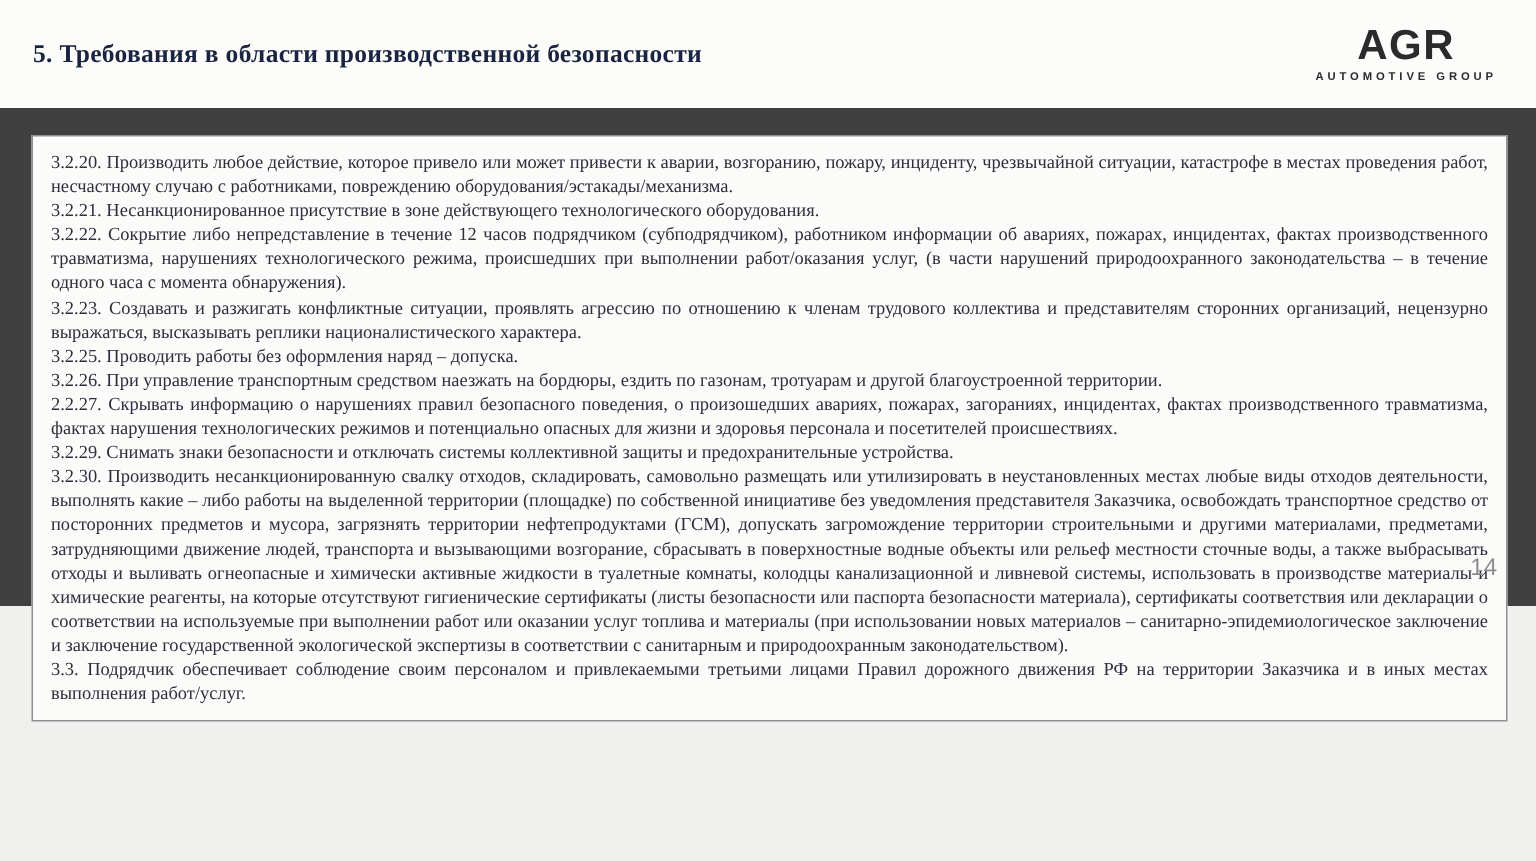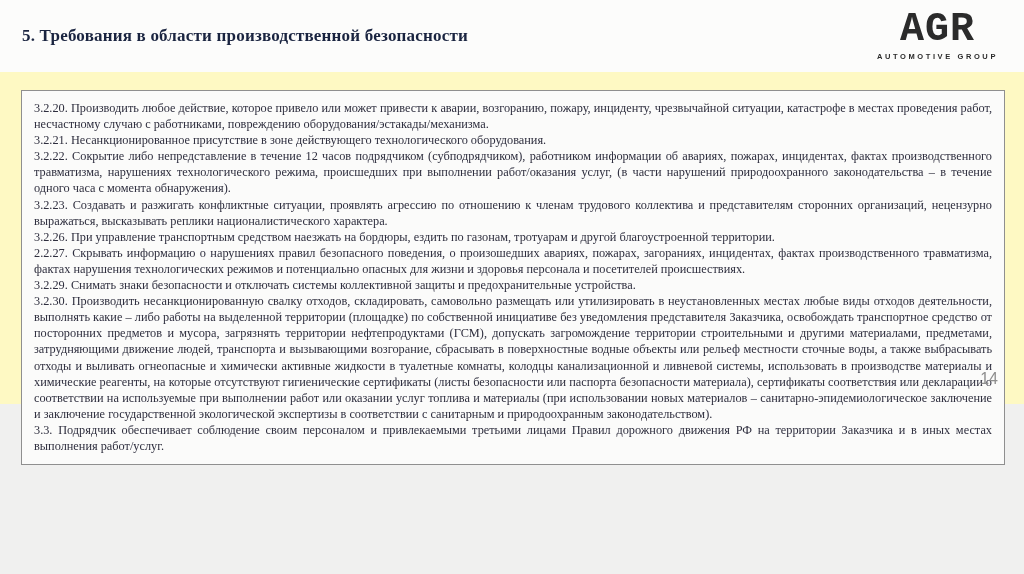--- a/index.html
+++ b/index.html
@@ -8,21 +8,21 @@
     width: 1024px;
     height: 574px;
     background: #f0f0ef;
     font-family: "Liberation Serif", serif;
     overflow: hidden;
   }
   .slide {
     position: relative;
     width: 1024px;
     height: 404px;
-    background: #fef9c3;
+    background: #404040;
   }
   .slide-header {
     position: absolute;
     top: 0; left: 0; right: 0;
     height: 72px;
     background: #fcfcfb;
     display: flex;
     align-items: center;
     justify-content: space-between;
     padding: 0 26px 0 22px;
@@ -36,23 +36,23 @@
     letter-spacing: 0.2px;
   }
   .logo {
     display: flex;
     flex-direction: column;
     align-items: center;
     line-height: 1;
     margin-top: -2px;
   }
   .logo-text {
-    font-family: Liberation Mono, monospace;
+    font-family: Liberation Sans, sans-serif;
     font-weight: bold;
-    font-size: 40px;
+    font-size: 28px;
     letter-spacing: 1px;
     color: #2b2b2b;
   }
   .logo-sub {
     font-family: "Liberation Sans", sans-serif;
     font-size: 7.5px;
     font-weight: bold;
     letter-spacing: 2.6px;
     color: #2b2b2b;
     margin-top: 3px;
@@ -96,20 +96,21 @@
       <div class="logo-sub">AUTOMOTIVE GROUP</div>
     </div>
   </header>
 
   <main class="content-box">
     <div class="requirements-list" id="requirements-list">
         <p>3.2.20. Производить любое действие, которое привело или может привести к аварии, возгоранию, пожару, инциденту, чрезвычайной ситуации, катастрофе в местах проведения работ, несчастному случаю с работниками, повреждению оборудования/эстакады/механизма.</p>
         <p>3.2.21. Несанкционированное присутствие в зоне действующего технологического оборудования.</p>
         <p>3.2.22. Сокрытие либо непредставление в течение 12 часов подрядчиком (субподрядчиком), работником информации об авариях, пожарах, инцидентах, фактах производственного травматизма, нарушениях технологического режима, происшедших при выполнении работ/оказания услуг, (в части нарушений природоохранного законодательства – в течение одного часа с момента обнаружения).</p>
         <p>3.2.23. Создавать и разжигать конфликтные ситуации, проявлять агрессию по отношению к членам трудового коллектива и представителям сторонних организаций, нецензурно выражаться, высказывать реплики националистического характера.</p>
+        <p>3.2.25. Проводить работы без оформления наряд – допуска.</p>
         <p>3.2.26. При управление транспортным средством наезжать на бордюры, ездить по газонам, тротуарам и другой благоустроенной территории.</p>
         <p>2.2.27. Скрывать информацию о нарушениях правил безопасного поведения, о произошедших авариях, пожарах, загораниях, инцидентах, фактах производственного травматизма, фактах нарушения технологических режимов и потенциально опасных для жизни и здоровья персонала и посетителей происшествиях.</p>
         <p>3.2.29. Снимать знаки безопасности и отключать системы коллективной защиты и предохранительные устройства.</p>
         <p>3.2.30. Производить несанкционированную свалку отходов, складировать, самовольно размещать или утилизировать в неустановленных местах любые виды отходов деятельности, выполнять какие – либо работы на выделенной территории (площадке) по собственной инициативе без уведомления представителя Заказчика, освобождать транспортное средство от посторонних предметов и мусора, загрязнять территории нефтепродуктами (ГСМ), допускать загромождение территории строительными и другими материалами, предметами, затрудняющими движение людей, транспорта и вызывающими возгорание, сбрасывать в поверхностные водные объекты или рельеф местности сточные воды, а также выбрасывать отходы и выливать огнеопасные и химически активные жидкости в туалетные комнаты, колодцы канализационной и ливневой системы, использовать в производстве материалы и химические реагенты, на которые отсутствуют гигиенические сертификаты (листы безопасности или паспорта безопасности материала), сертификаты соответствия или декларации о соответствии на используемые при выполнении работ или оказании услуг топлива и материалы (при использовании новых материалов – санитарно-эпидемиологическое заключение и заключение государственной экологической экспертизы в соответствии с санитарным и природоохранным законодательством).</p>
         <p>3.3. Подрядчик обеспечивает соблюдение своим персоналом и привлекаемыми третьими лицами Правил дорожного движения РФ на территории Заказчика и в иных местах выполнения работ/услуг.</p>
       </div>
   </main>
 
   <div class="page-number">14</div>
 

